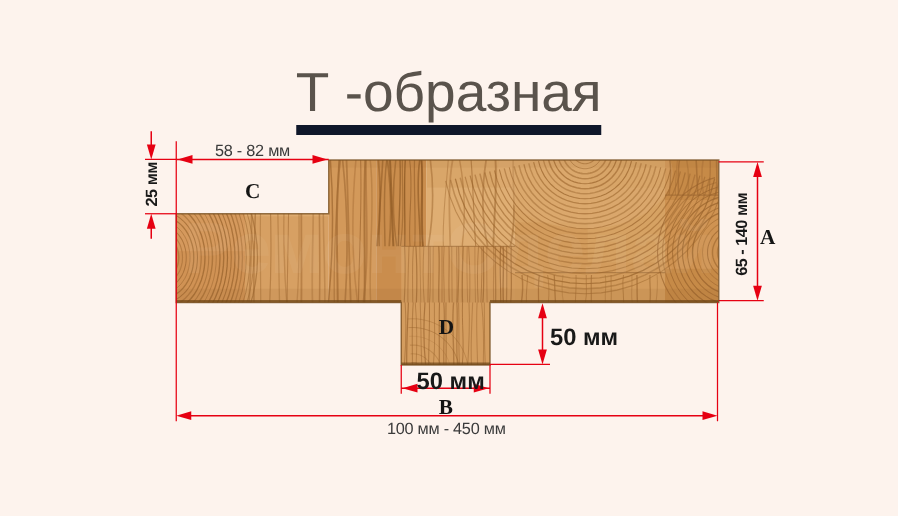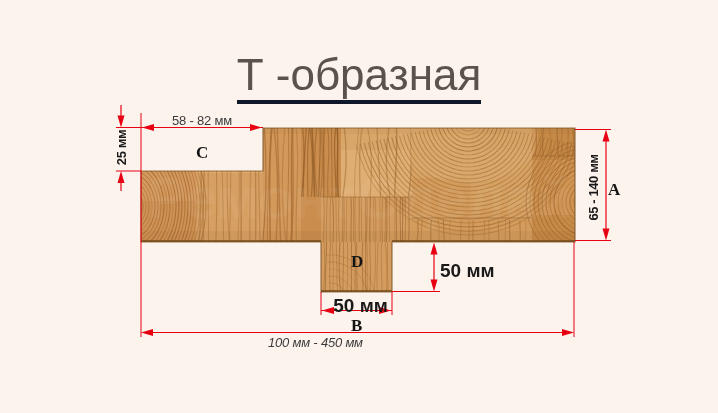--- a/index.html
+++ b/index.html
@@ -1,18 +1,18 @@
 <!DOCTYPE html>
 <html><head><meta charset="utf-8">
 <style>
 html,body{margin:0;padding:0;}
 body{width:718px;height:413px;background:#fdf3ed;font-family:"Liberation Sans",sans-serif;overflow:hidden;}
 .wrap{position:relative;width:718px;height:413px;}
 .title{position:absolute;left:0;top:50px;width:718px;text-align:center;font-size:44px;color:#5a534c;}
-.title span{border-bottom:4px solid #0f172a;padding:0 0 1px 0;}
+.title span{border-bottom:8px solid #0f172a;padding:0 0 1px 0;}
 .lbl{position:absolute;font-family:"Liberation Serif",serif;font-weight:bold;font-size:17px;color:#141414;}
 .dim{position:absolute;font-size:13px;letter-spacing:-0.2px;color:#3b3b3b;white-space:nowrap;}
 .dimb{position:absolute;font-size:19px;font-weight:bold;color:#191919;white-space:nowrap;}
 .rot{transform:rotate(-90deg);transform-origin:center center;font-size:13px;letter-spacing:-0.4px;}
 </style></head>
 <body>
 <div class="wrap">
 <svg width="718" height="413" viewBox="0 0 718 413" style="position:absolute;left:0;top:0">
   <defs>
     <clipPath id="board">
@@ -280,14 +280,14 @@
 <div class="title"><span>Т -образная</span></div>
 <div class="dim" style="left:140px;top:113px;width:124px;text-align:center;">58 - 82 мм</div>
 <div class="dimb rot" style="left:81px;top:140px;width:80px;text-align:center;">25 мм</div>
 <div class="lbl" style="left:196px;top:143px;">C</div>
 <div class="lbl" style="left:351px;top:252px;">D</div>
 <div class="lbl" style="left:351px;top:316px;">B</div>
 <div class="lbl" style="left:608px;top:180px;">A</div>
 <div class="dimb rot" style="left:548px;top:180px;width:90px;text-align:center;">65 - 140 мм</div>
 <div class="dimb" style="left:325px;top:295px;width:71px;text-align:center;">50 мм</div>
 <div class="dimb" style="left:440px;top:260px;">50 мм</div>
-<div class="dim" style="left:268px;top:335px;width:200px;font-style:italic;">100 мм - 450 мм</div>
+<div class="dim" style="left:257px;top:335px;width:200px;text-align:center;">100 мм - 450 мм</div>
 </div>
 
 </body></html>

